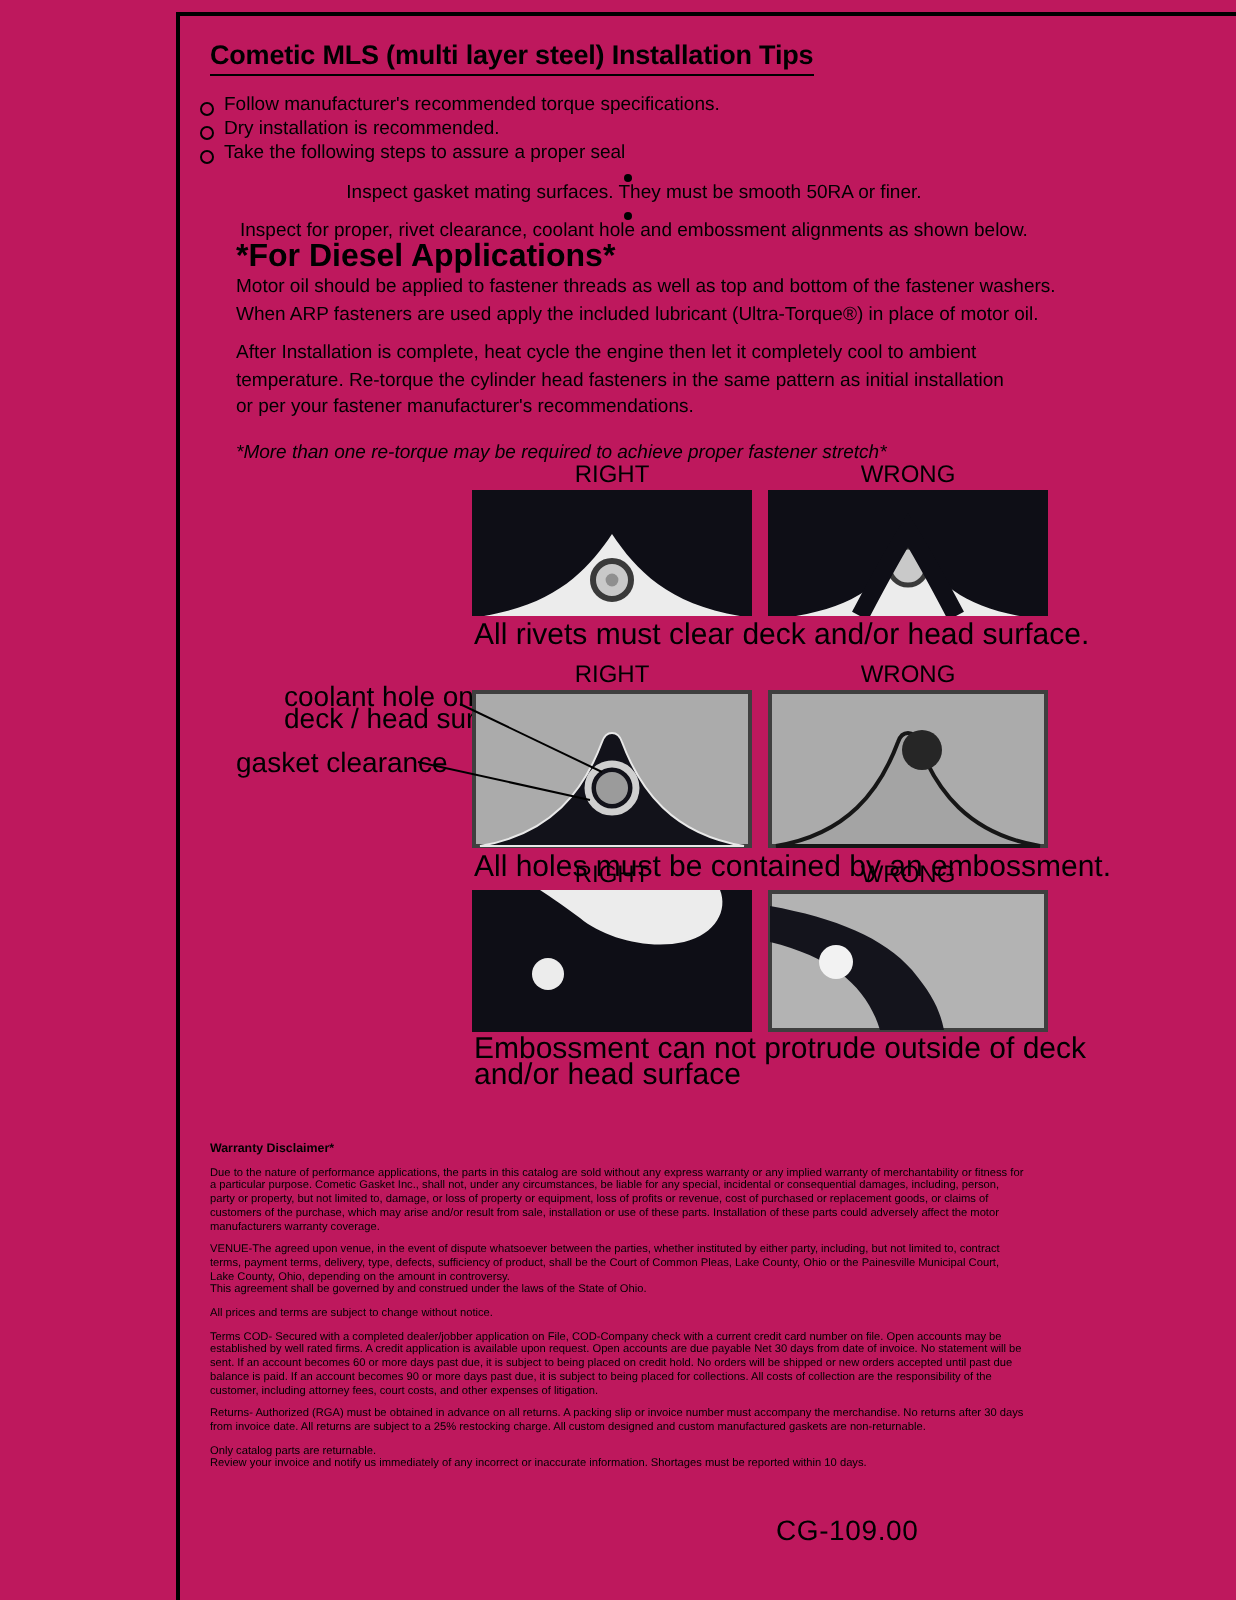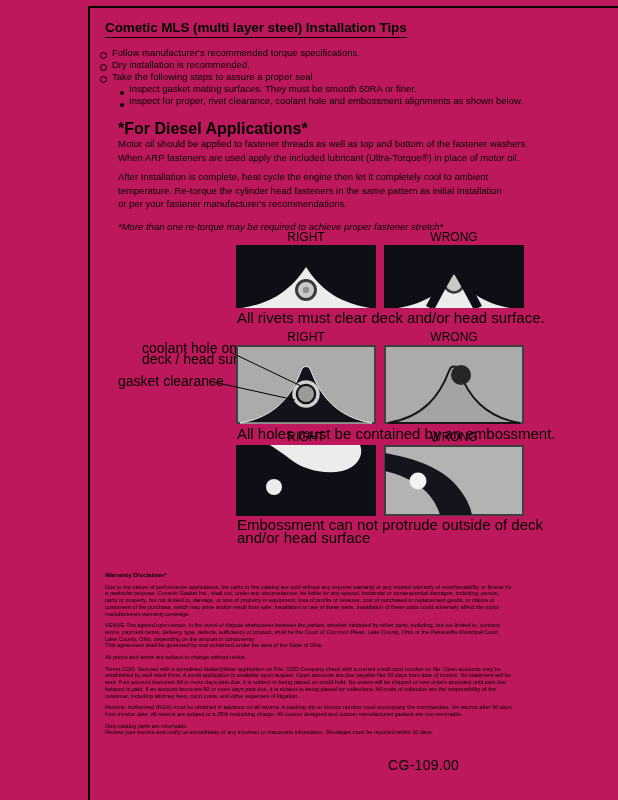--- a/index.html
+++ b/index.html
@@ -4,22 +4,22 @@
 <style>
   html,body{margin:0;padding:0;}
   body{background:#ffffff;}
   .page{position:relative;width:618px;height:800px;background:#be185d;color:#000;
         font-family:"Liberation Sans","DejaVu Sans",sans-serif;overflow:hidden;}
   .frame{position:absolute;left:88px;top:6px;width:529px;height:794px;
          border-top:2px solid #000;border-left:2px solid #000;}
   .title{position:absolute;left:105px;top:20px;font-size:13.5px;font-weight:bold;
          border-bottom:1.5px solid #000;padding-bottom:2px;letter-spacing:-0.1px;}
   .tips{position:absolute;left:100px;top:47px;}
-  .tip-row{display:flex;align-items:flex-end;font-size:9.5px;line-height:12px;}
-  .tip-sub{margin-left:20px;}
+  .tip-row{display:flex;align-items:center;font-size:9.5px;line-height:12px;}
+  .tip-sub{margin-left:20px;flex-direction:column;}
   .dot-o{flex:0 0 auto;width:5px;height:5px;border:1px solid #000;border-radius:50%;margin:3px 5px 0 0;}
   .dot-f{flex:0 0 auto;width:4px;height:4px;background:#000;border-radius:50%;margin:3.5px 5px 0 0;}
   .h-diesel{position:absolute;left:118px;top:120px;font-size:16px;font-weight:bold;}
   .para{position:absolute;font-size:9.5px;line-height:13.5px;white-space:pre-line;}
   .d-head{position:absolute;width:140px;text-align:center;font-size:12px;}
   .d-box{position:absolute;width:140px;}
   .d-box svg{display:block;}
   .caption{position:absolute;font-size:15px;line-height:13px;white-space:pre-line;}
   .callout{position:absolute;font-size:14px;line-height:11px;white-space:pre-line;}
   .lines{position:absolute;left:0;top:0;pointer-events:none;}

